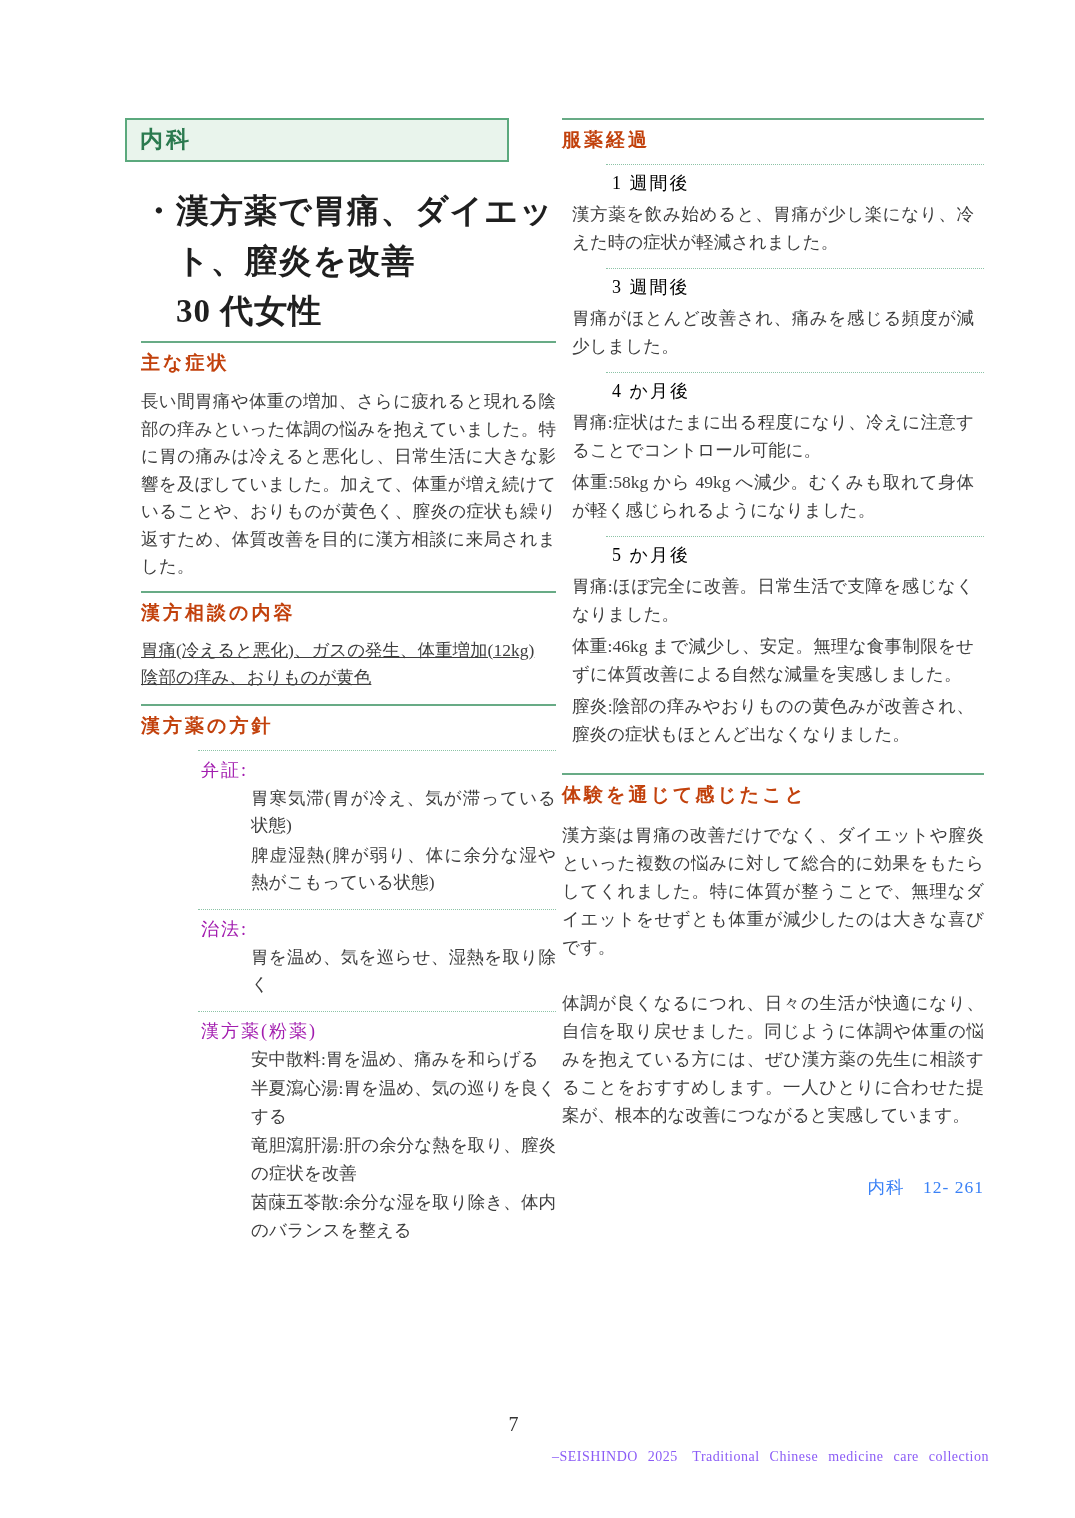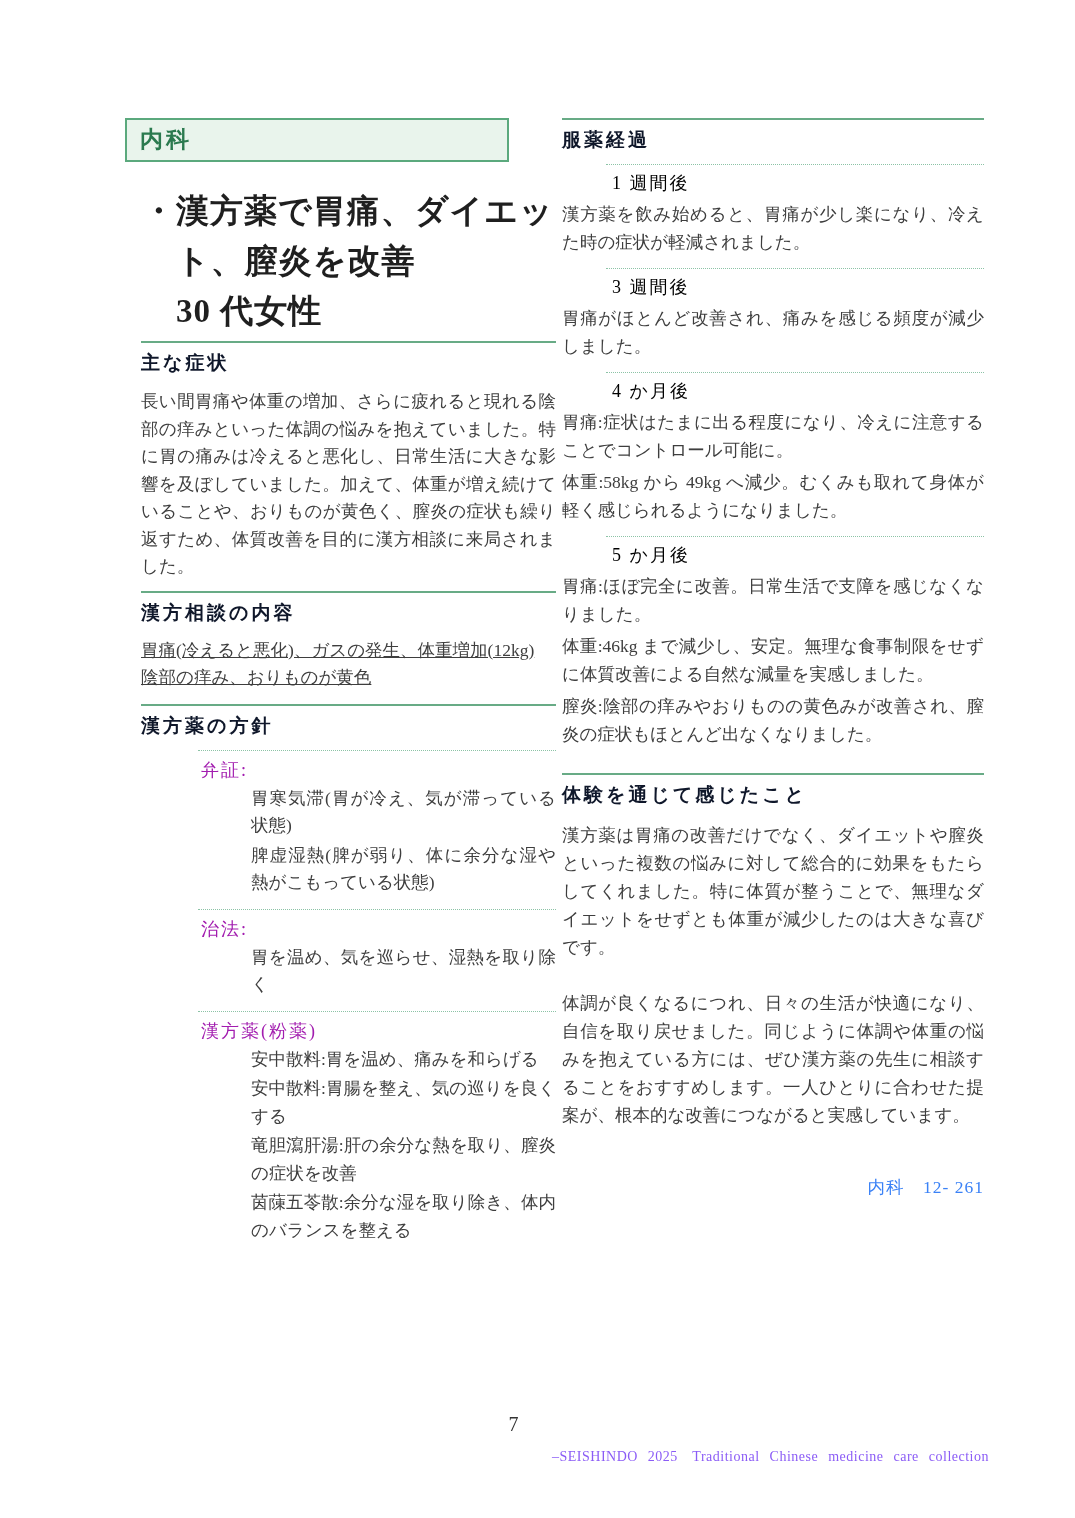--- a/index.html
+++ b/index.html
@@ -51,21 +51,21 @@
   .title-lines { flex: 1; min-width: 0; }
 
   
   .sec { border-top: 2px solid #68ab86; }
   .sec-h {
     margin: 0;
     padding-top: 7px;
     font-size: 19px;
     line-height: 25px;
     font-weight: bold;
-    color: #0f172a;
+    color: #c2410c;
     letter-spacing: 3px;
   }
   .sec-symptoms  { margin-top: 5px; }
   .sec-consult   { margin-top: 10px; }
   .sec-policy    { margin-top: 12px; }
 
   .body-p {
     margin: 13px 0 0;
     font-size: 17.5px;
     line-height: 27.5px;
@@ -100,21 +100,21 @@
   .entry-head {
     margin: 12px 0 0 44px;
     border-top: 1px dotted #8cc3a6;
     padding: 5px 0 0 6px;
     font-size: 18px;
     line-height: 26px;
     color: #000000;
     letter-spacing: 2px;
   }
   .entry-body p {
-    margin: 4px 0 0;
+    margin: 4px 10px 0;
     font-size: 17.5px;
     line-height: 28px;
     text-align: justify;
   }
   .entry-body { margin-bottom: 8px; }
 
   .sec-reflection { margin-top: 25px; }
   .rp1 { margin-top: 14px; line-height: 28px; }
   .rp2 { margin-top: 28px; line-height: 28px; }
   .reference {
@@ -188,21 +188,21 @@
         <div class="subsec-label">治法:</div>
         <div class="subsec-items">
           <p>胃を温め、気を巡らせ、湿熱を取り除く</p>
         </div>
       </div>
 
       <div class="subsec">
         <div class="subsec-label">漢方薬(粉薬)</div>
         <div class="subsec-items">
           <p>安中散料:胃を温め、痛みを和らげる</p>
-          <p>安中散料:胃腸を整え、気の巡りを良くする</p>
+          <p>半夏瀉心湯:胃を温め、気の巡りを良くする</p>
           <p>竜胆瀉肝湯:肝の余分な熱を取り、膣炎の症状を改善</p>
           <p>茵蔯五苓散:余分な湿を取り除き、体内のバランスを整える</p>
         </div>
       </div>
     </section>
 
   </div>
 
   <div class="col-right">
 

